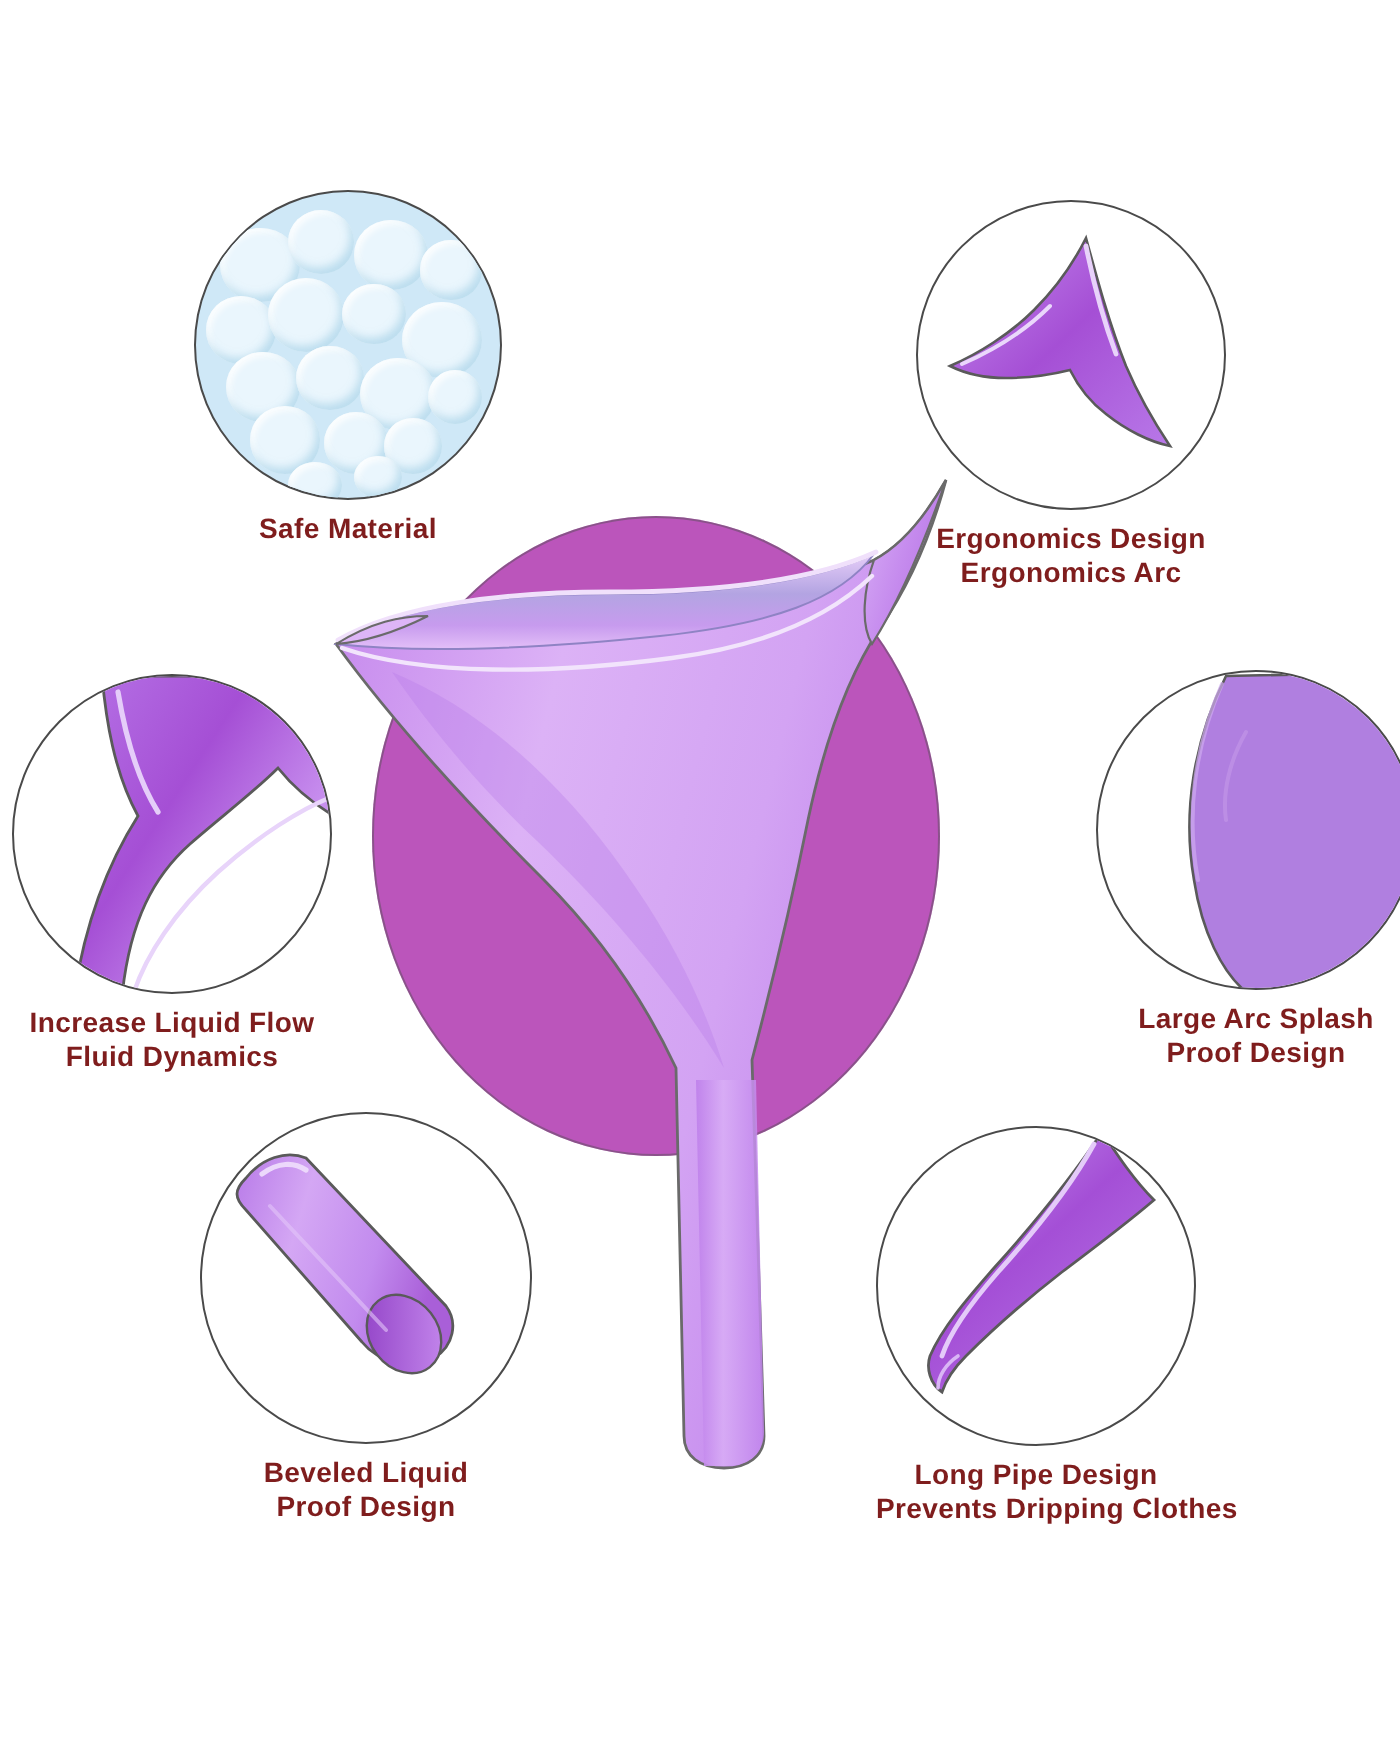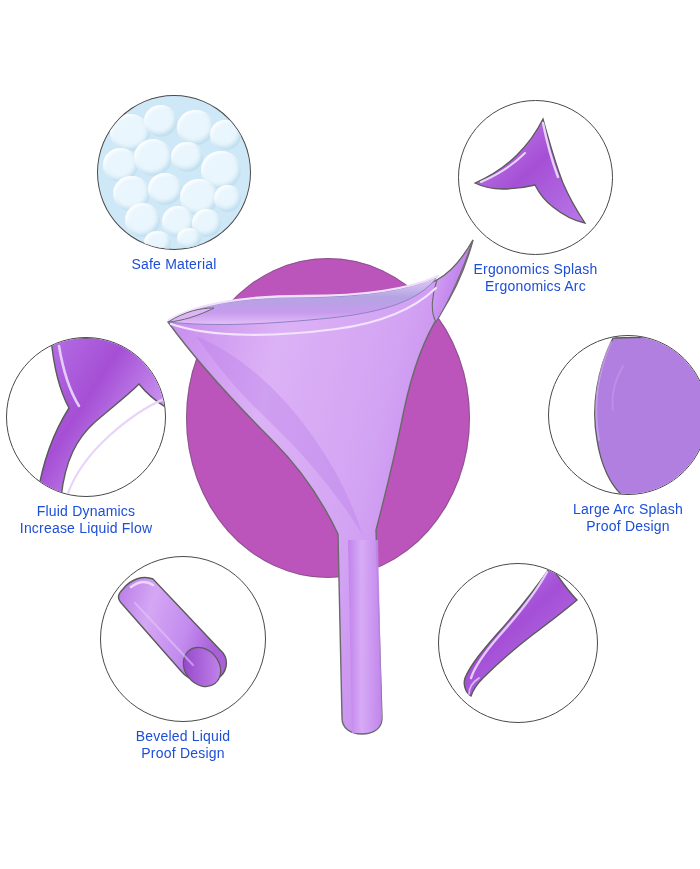--- a/index.html
+++ b/index.html
@@ -49,23 +49,24 @@
     border-radius: 50%;
     border: 1px solid #4a4a4a;
     background: #ffffff;
     overflow: hidden;
     box-sizing: border-box;
   }
   .callout-caption {
     margin-top: 6px;
     font-size: 14px;
     line-height: 17px;
-    color: #1d4ed8;
+    color: #7f1d1d;
     white-space: nowrap;
     letter-spacing: 0.2px;
+    font-weight: bold;
   }
   .caption-line { display: block; }
 
   
   .pellet-disc {
     background: #cfe8f7;
   }
   .pellet {
     position: absolute;
     border-radius: 50%;
@@ -181,21 +182,21 @@
         </defs>
         <path d="M84,18 C90,40 96,62 104,82 C110,96 118,110 126,122
                  C116,120 104,114 94,106 C86,100 80,92 76,84
                  C68,86 56,88 44,88 C34,88 24,86 16,82
                  C30,76 46,66 58,54 C70,42 78,30 84,18 Z" fill="url(#ergoGrad)" stroke="#5a5a5a" stroke-width="1.3"></path>
         <path d="M84,22 C88,42 93,60 99,76" fill="none" stroke="#e8d2fa" stroke-width="2.4" stroke-linecap="round"></path>
         <path d="M22,81 C38,74 54,64 66,52" fill="none" stroke="#ead7fb" stroke-width="2" stroke-linecap="round"></path>
       </svg>
     </div>
     <div class="callout-caption">
-      <span class="caption-line">Ergonomics Splash</span>
+      <span class="caption-line">Ergonomics Design</span>
       <span class="caption-line">Ergonomics Arc</span>
     </div>
   </div>
 
   <div class="callout" style="left:6px; top:337px; width:160px;">
     <div class="callout-disc" style="width:160px; height:160px;">
       <svg viewBox="0 0 160 160" width="160" height="160">
         <defs>
           <linearGradient id="fluidGrad" x1="0" y1="0" x2="1" y2="0.8">
             <stop offset="0%" stop-color="#b673e6"></stop>
@@ -205,22 +206,22 @@
           </linearGradient>
         </defs>
         <path d="M44,0 L160,0 L160,70 C150,64 140,56 132,46
                  C120,58 104,70 88,84 C70,100 58,122 54,160
                  L30,160 C36,120 48,92 62,70 C50,48 46,22 44,0 Z" fill="url(#fluidGrad)" stroke="#5a5a5a" stroke-width="1.4"></path>
         <path d="M52,8 C56,32 62,52 72,68" fill="none" stroke="#e5cdf9" stroke-width="2.6" stroke-linecap="round"></path>
         <path d="M160,60 C144,66 122,80 102,98 C80,118 66,140 60,158" fill="none" stroke="#e8d4fa" stroke-width="2.2" stroke-linecap="round"></path>
       </svg>
     </div>
     <div class="callout-caption">
+      <span class="caption-line">Increase Liquid Flow</span>
       <span class="caption-line">Fluid Dynamics</span>
-      <span class="caption-line">Increase Liquid Flow</span>
     </div>
   </div>
 
   <div class="callout" style="left:548px; top:335px; width:160px;">
     <div class="callout-disc" style="width:160px; height:160px;">
       <svg viewBox="0 0 160 160" width="160" height="160">
         <path d="M64,2 C48,34 42,70 48,104 C52,130 62,150 74,160
                  L160,160 L160,0 Z" fill="#b07fe0" stroke="#5a5a5a" stroke-width="1.3"></path>
         <path d="M62,6 C48,38 44,72 50,104" fill="none" stroke="#cfa9ef" stroke-width="2" stroke-linecap="round" opacity="0.7"></path>
         <path d="M74,30 C66,44 62,60 64,74" fill="none" stroke="#c79ae9" stroke-width="2" stroke-linecap="round" opacity="0.55"></path>
@@ -277,15 +278,19 @@
                  C124,48 108,60 92,72
                  C74,86 58,100 44,114
                  C38,120 34,126 32,132
                  C26,128 24,120 26,114
                  C32,100 44,86 58,70
                  C76,50 96,26 112,2 Z" fill="url(#pipeGrad)" stroke="#5a5a5a" stroke-width="1.4"></path>
         <path d="M108,8 C96,30 78,52 60,72 C46,88 36,102 32,114" fill="none" stroke="#e4cbf9" stroke-width="2.4" stroke-linecap="round"></path>
         <path d="M30,130 C30,124 34,118 40,114" fill="none" stroke="#d9b6f5" stroke-width="1.8" stroke-linecap="round"></path>
       </svg>
     </div>
+    <div class="callout-caption">
+      <span class="caption-line">Long Pipe Design</span>
+      <span class="caption-line">Prevents Dripping Clothes</span>
+    </div>
   </div>
 
 </div>
 
 </body></html>

